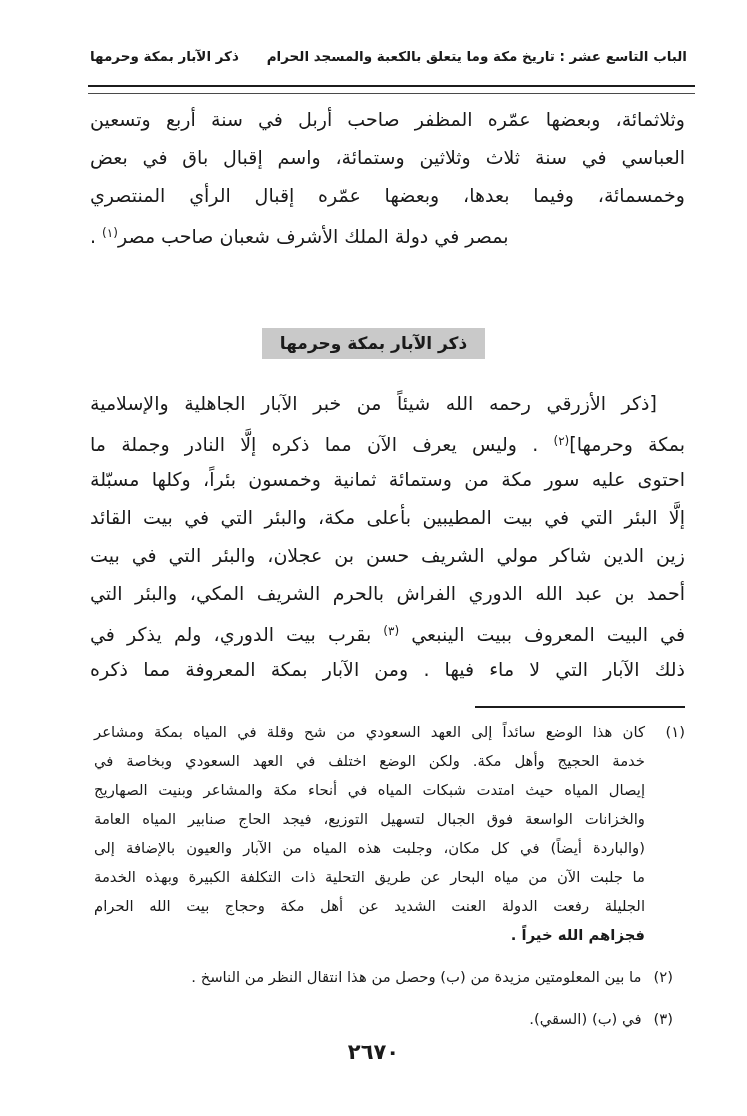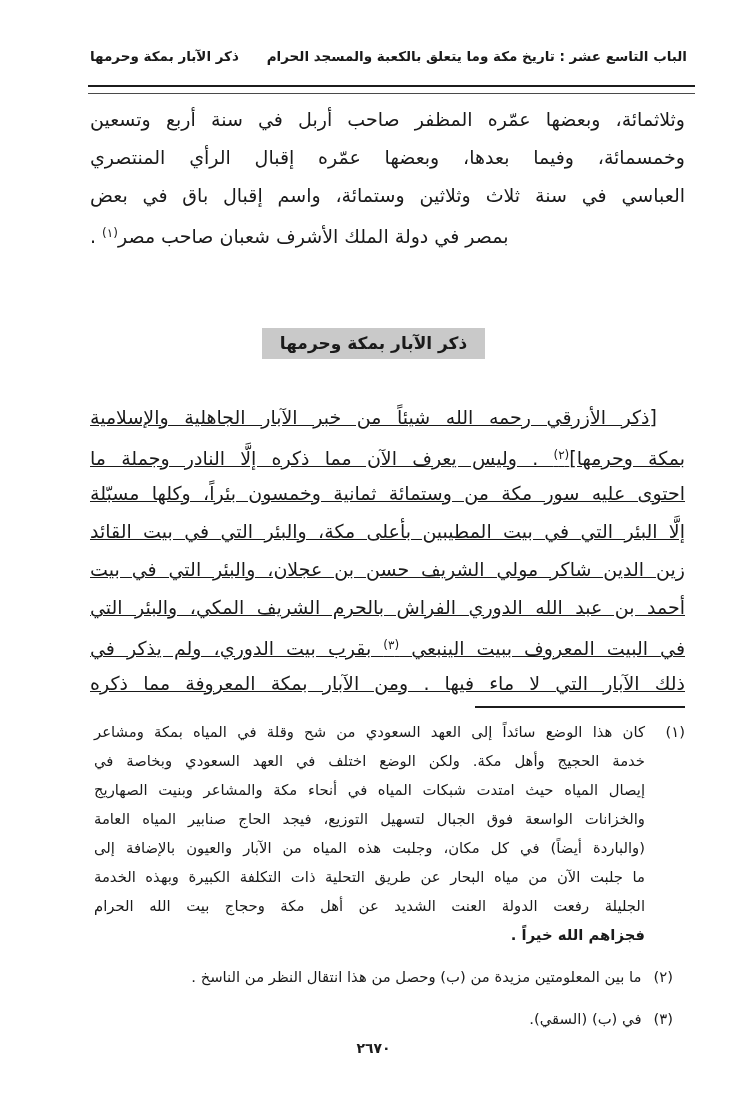--- a/index.html
+++ b/index.html
@@ -14,21 +14,21 @@
     display:flex; justify-content:space-between; align-items:baseline;
     font-size:13.5px; font-weight:bold; white-space:nowrap;
   }
   .header-rule {
     position:absolute; top:85px; right:52px; left:88px; height:6px;
     border-top:2.5px solid #1c1c1c; border-bottom:1.2px solid #4a4a4a;
   }
   
   .body-block { position:absolute; right:62px; left:90px; font-size:19px; }
   .para1 { top:100px; }
-  .para2 { top:398px;text-decoration:underline; }
+  .para2 { top:384px; }
   .tline { height:38px; line-height:38px; white-space:nowrap; overflow:visible; }
   .jl { text-align:justify; text-align-last:justify; white-space:normal; height:38px; line-height:38px; }
   .rl { text-align:left; }
   .indent { text-indent:28px; }
   .ref { font-size:12px; vertical-align:6px; font-weight:normal; }
   
   .heading-wrap { position:absolute; top:328px; left:0; right:0; text-align:center; }
   .heading-box {
     display:inline-block; padding:5px 18px 6px 18px;
     font-size:17px; font-weight:bold;
@@ -42,38 +42,38 @@
   .fn1 { position:relative; padding-right:40px; }
   .fn1 .fn-num { position:absolute; right:0; top:0; line-height:29px; }
   .fn-line { height:29px; line-height:29px; }
   .fjl { text-align:justify; text-align-last:justify; white-space:normal; }
   .frl { text-align:right;font-weight:bold; }
   .fn-single { padding-right:12px; margin-top:13px; height:29px; line-height:29px; text-align:right; }
   .fn-single .fn-num-inline { margin-left:12px; }
   
   .page-number {
     position:absolute; top:1040px; left:0; right:0; text-align:center;
-    font-size:14px; font-weight:bold; letter-spacing:2px;
+    font-size:21px; font-weight:bold; letter-spacing:2px;
   }
 </style>
 </head>
 <body>
 
 <div class="page" style="color: rgb(26, 26, 26);">
 
   <div class="running-header">
     <span>الباب التاسع عشر : تاريخ مكة وما يتعلق بالكعبة والمسجد الحرام</span>
     <span>ذكر الآبار بمكة وحرمها</span>
   </div>
   <div class="header-rule"></div>
 
   <div class="body-block para1">
     <div class="jl">وثلاثمائة، وبعضها عمّره المظفر صاحب أربل في سنة أربع وتسعين</div>
+    <div class="jl">العباسي في سنة ثلاث وثلاثين وستمائة، واسم إقبال باق في بعض</div>
     <div class="jl">وخمسمائة، وفيما بعدها، وبعضها عمّره إقبال الرأي المنتصري</div>
-    <div class="jl">العباسي في سنة ثلاث وثلاثين وستمائة، واسم إقبال باق في بعض</div>
     <div class="tline rl"><span>بمصر في دولة الملك الأشرف شعبان صاحب مصر</span><span class="ref">(١)</span><span> .</span></div>
   </div>
 
   <div class="heading-wrap">
     <span class="heading-box" style="background: rgb(201, 201, 201);">ذكر الآبار بمكة وحرمها</span>
   </div>
 
   <div class="body-block para2">
     <div class="jl indent">[ذكر الأزرقي رحمه الله شيئاً من خبر الآبار الجاهلية والإسلامية</div>
     <div class="jl"><span>بمكة وحرمها]</span><span class="ref">(٢)</span><span> . وليس يعرف الآن مما ذكره إلَّا النادر وجملة ما</span></div>

